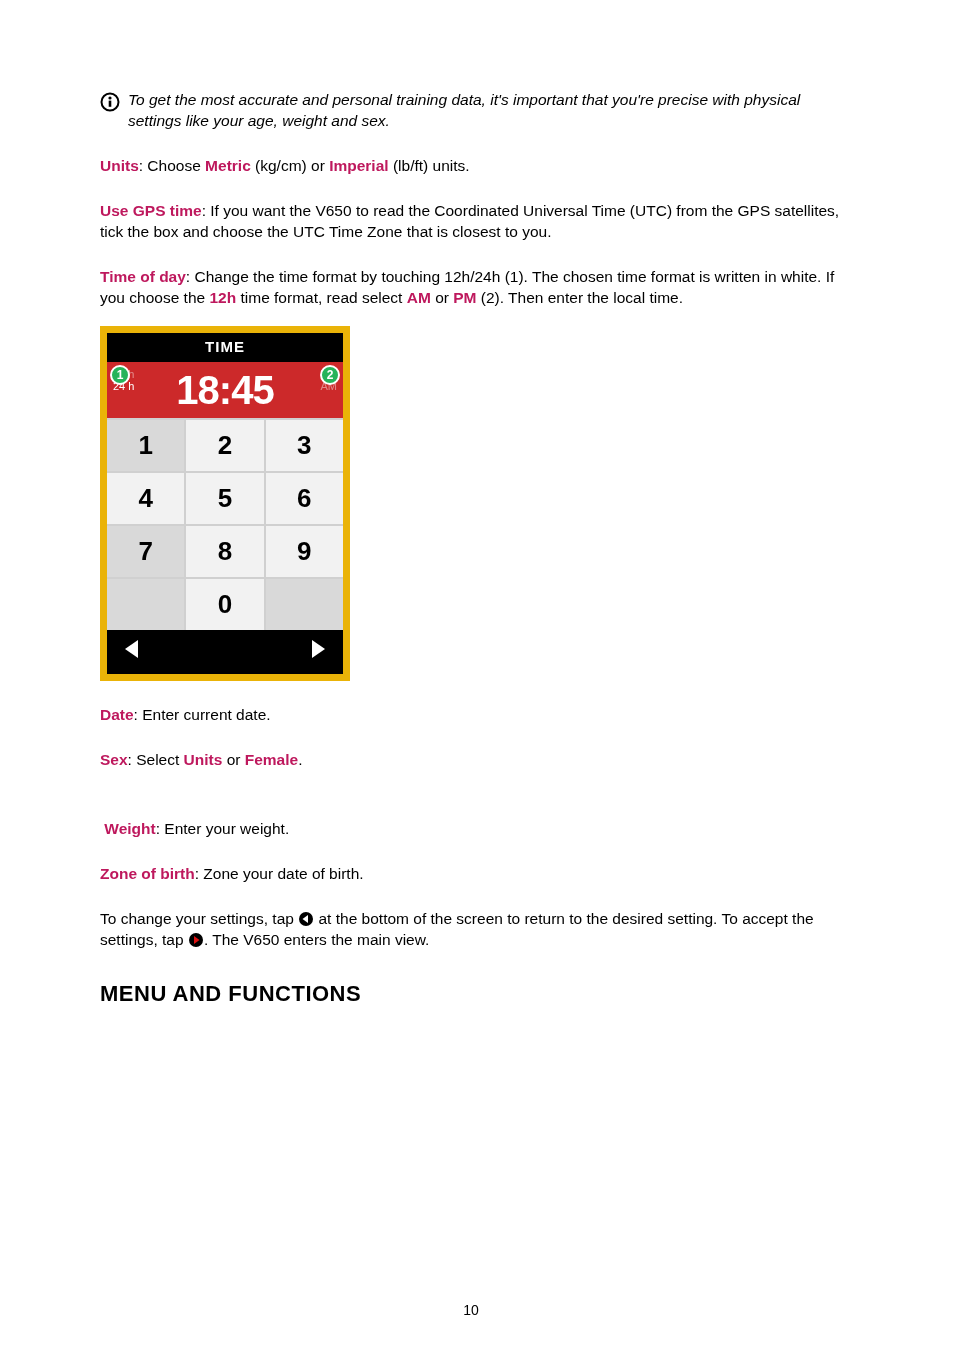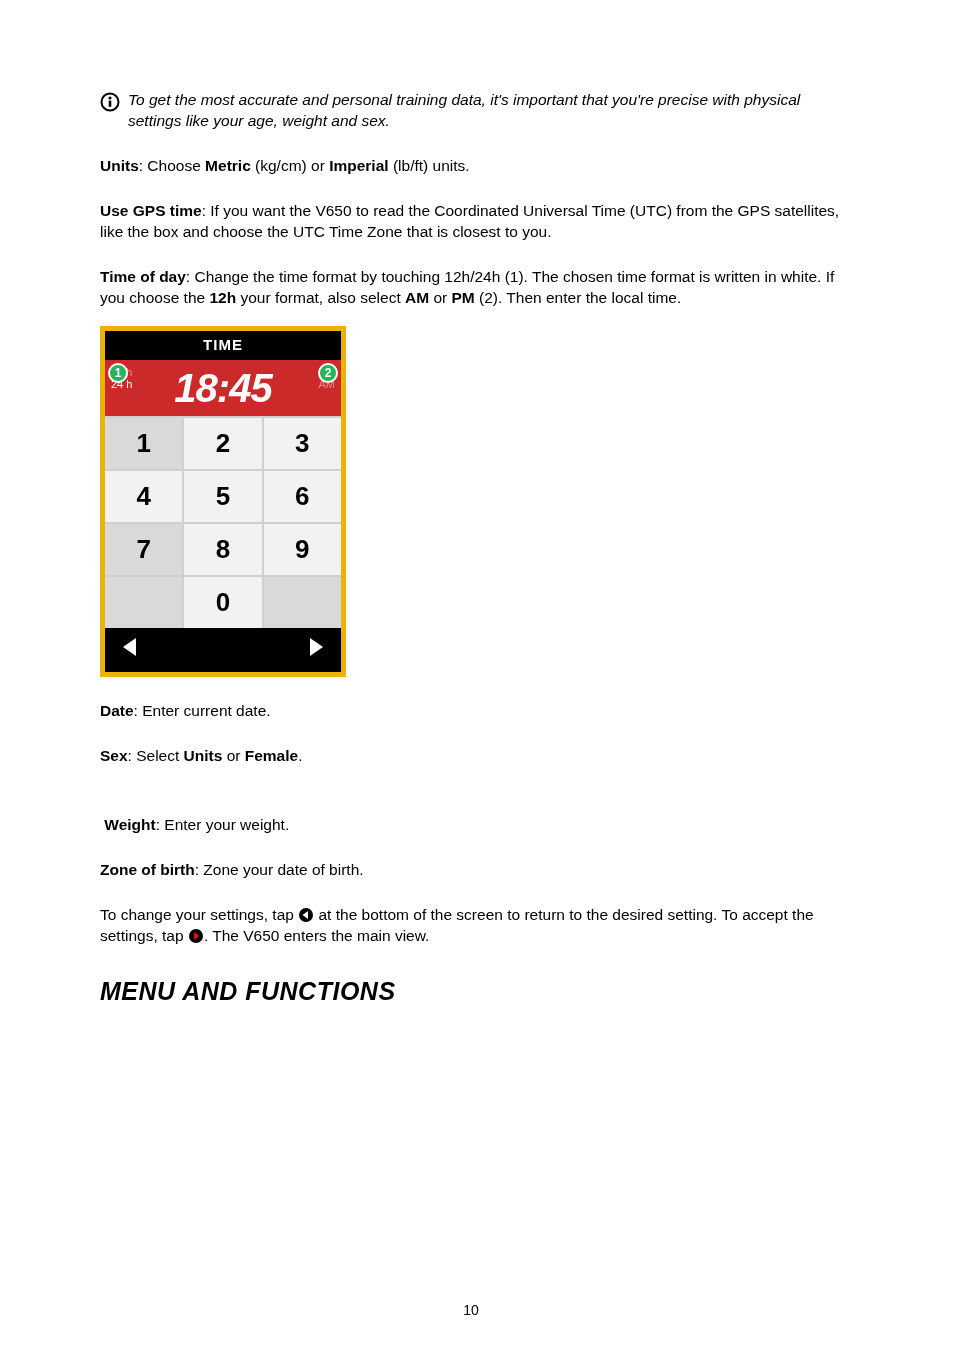--- a/index.html
+++ b/index.html
@@ -11,44 +11,43 @@
     font-size: 15.5px;
     line-height: 1.35;
   }
   .page {
     width: 954px;
     min-height: 1350px;
     box-sizing: border-box;
     padding: 90px 100px 40px 100px;
     position: relative;
   }
-  .accent { color: #000000; font-weight: bold; }
+  .accent { color: #be185d; font-weight: bold; }
   .para { margin: 0 0  0; }
   .section-gap { height: 24px; }
   em { font-style: italic; }
   .info-row { display: flex; align-items: flex-start; }
   .info-icon {
     width: 20px; height: 20px; flex: 0 0 20px;
     margin-right: 8px; margin-top: 2px;
   }
   .info-icon svg { display:block; }
   h2.menu-title {
-    font-size: 25px;
+    font-size: 22px;
     font-weight: bold;
     margin: 28px 0 4px 0;
     letter-spacing: 0.5px;
-    font-style: italic;
   }
   
   .device {
     width: 236px;
     background: #000;
     font-family: Arial, Helvetica, sans-serif;
     color: #fff;
-    border: 5px solid #eab308;
+    border: 7px solid #eab308;
   }
   .dev-title-bar {
     text-align: center;
     font-weight: bold;
     font-size: 15px;
     padding: 4px 0 4px 0;
     letter-spacing: 1px;
   }
   .dev-time-row {
     position: relative;
@@ -56,21 +55,20 @@
     height: 56px;
     display: flex;
     align-items: center;
     justify-content: center;
   }
   .dev-time-digits {
     font-size: 40px;
     font-weight: bold;
     letter-spacing: -1px;
     font-family: Arial, Helvetica, sans-serif;
-    font-style: italic;
   }
   .dev-1224 {
     position: absolute;
     left: 6px; top: 6px;
     font-size: 11px;
     line-height: 1.15;
     text-align: left;
   }
   .dev-1224 .dim { color: rgba(255,255,255,0.45); }
   .dev-ampm {
@@ -150,27 +148,27 @@
 
   <div class="section-gap"></div>
 
   <p class="para">
     <span class="accent">Units</span><span>: Choose </span><span class="accent">Metric</span><span> (kg/cm) or </span><span class="accent">Imperial</span><span> (lb/ft) units.</span>
   </p>
 
   <div class="section-gap"></div>
 
   <p class="para">
-    <span class="accent">Use GPS time</span><span>: If you want the V650 to read the Coordinated Universal Time (UTC) from the GPS satellites, like the box and choose the UTC Time Zone that is closest to you.</span>
-  </p>
-
-  <div class="section-gap"></div>
-
-  <p class="para">
-    <span class="accent">Time of day</span><span>: Change the time format by touching 12h/24h (1). The chosen time format is written in white. If you choose the </span><span class="accent">12h</span><span> your format, also select </span><span class="accent">AM</span><span> or </span><span class="accent">PM</span><span> (2). Then enter the local time.</span>
+    <span class="accent">Use GPS time</span><span>: If you want the V650 to read the Coordinated Universal Time (UTC) from the GPS satellites, tick the box and choose the UTC Time Zone that is closest to you.</span>
+  </p>
+
+  <div class="section-gap"></div>
+
+  <p class="para">
+    <span class="accent">Time of day</span><span>: Change the time format by touching 12h/24h (1). The chosen time format is written in white. If you choose the </span><span class="accent">12h</span><span> time format, read select </span><span class="accent">AM</span><span> or </span><span class="accent">PM</span><span> (2). Then enter the local time.</span>
   </p>
 
   <div style="height:18px"></div>
 
   <div class="device">
     <div class="dev-title-bar">TIME</div>
     <div class="dev-time-row">
       <div class="marker marker1">1</div>
       <div class="dev-1224">
         <span class="dim">12 h</span><br>

